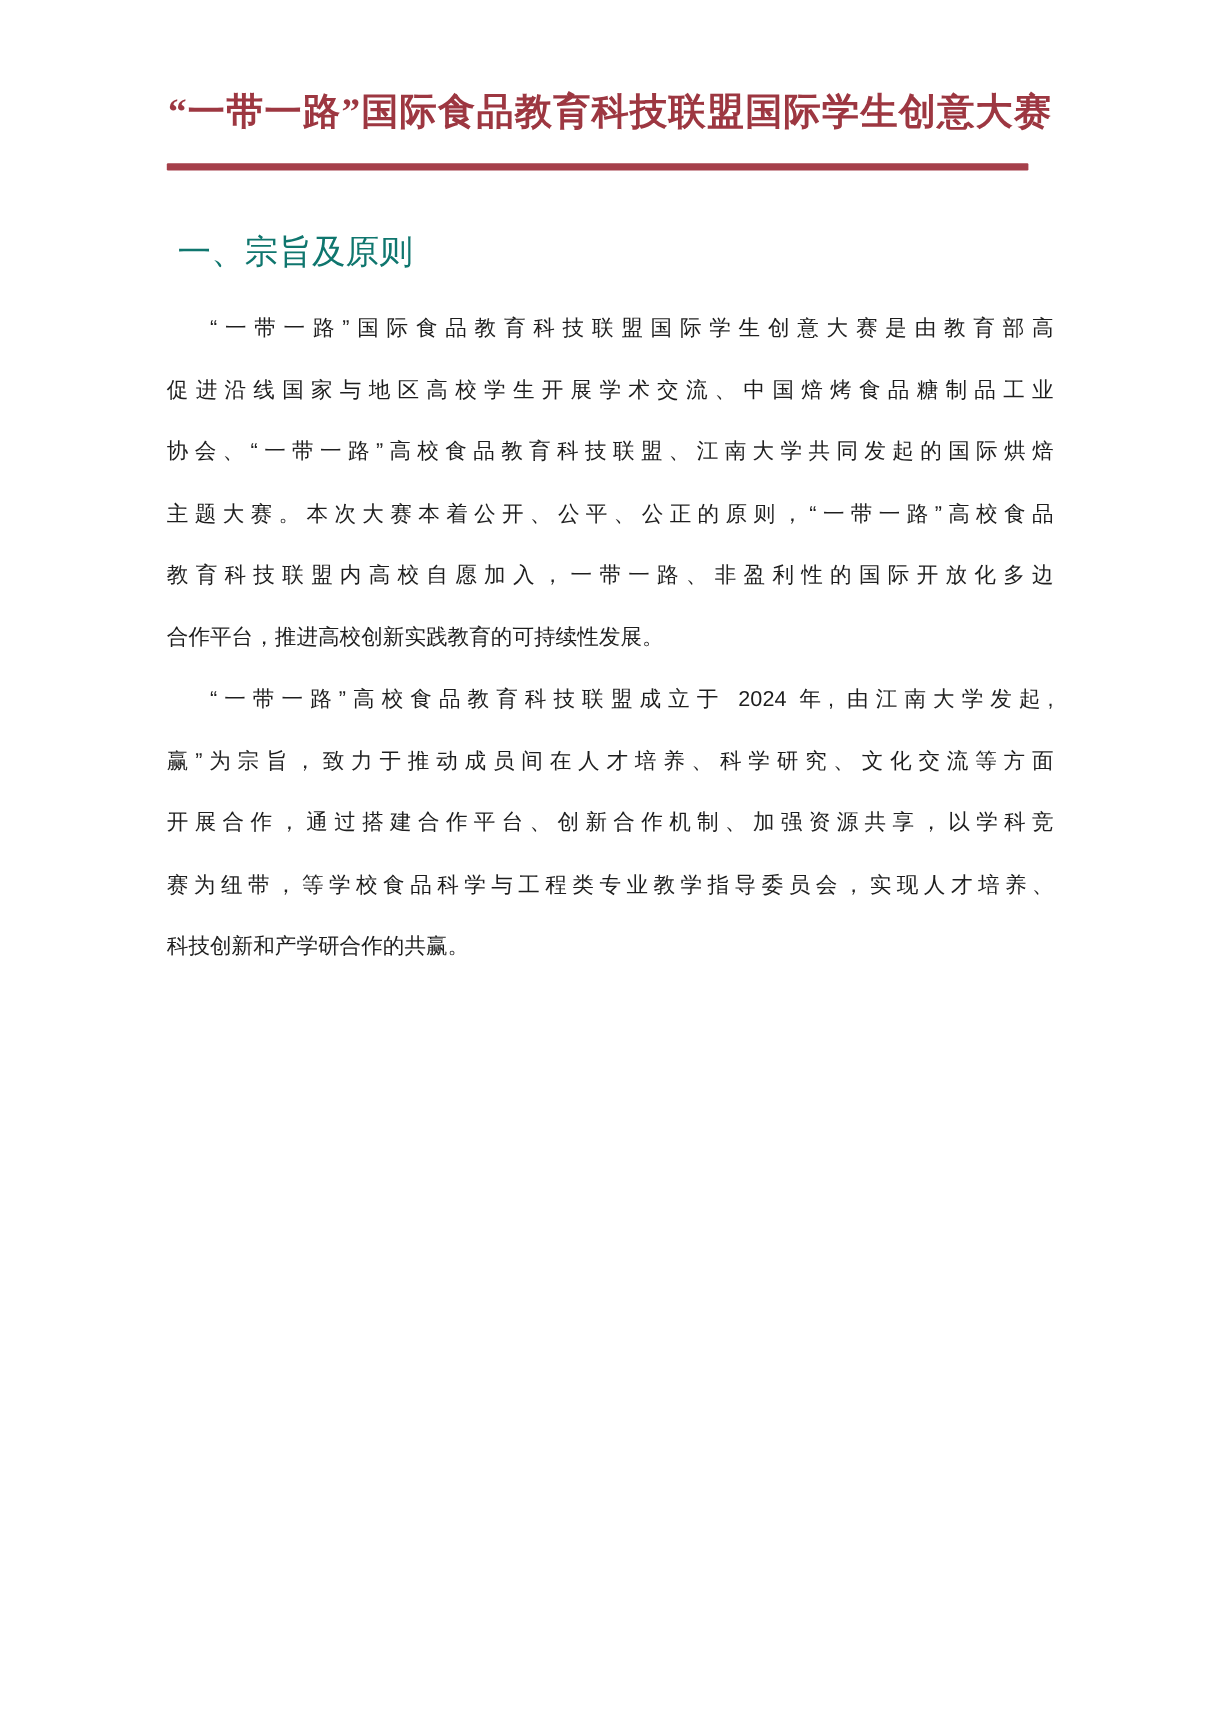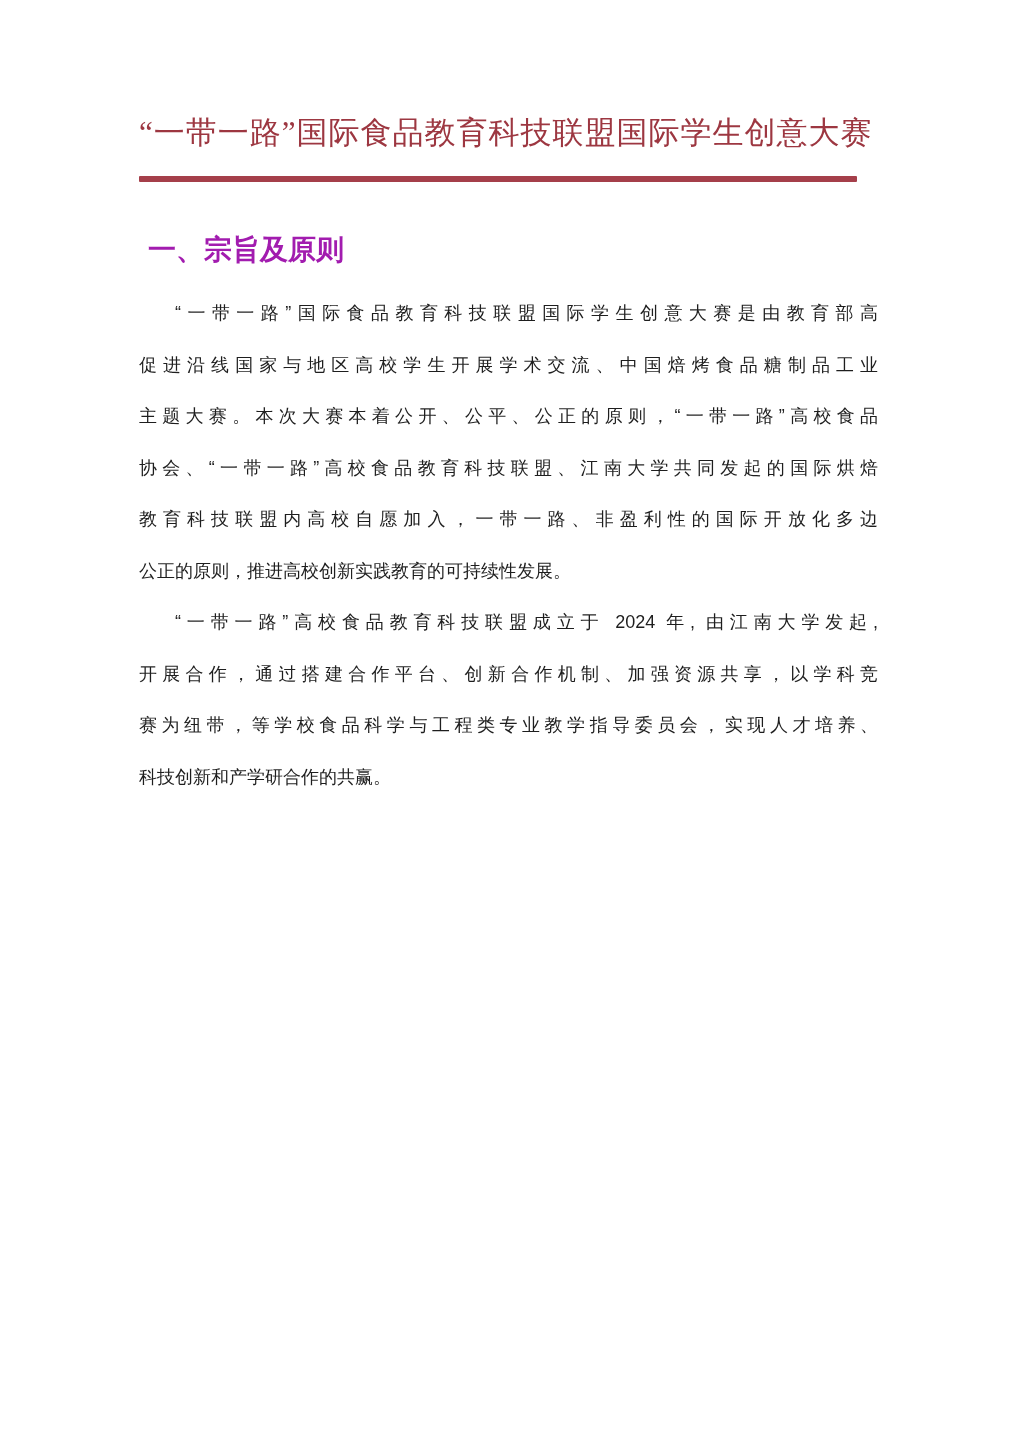--- a/index.html
+++ b/index.html
@@ -15,41 +15,41 @@
   }
   .page{
     box-sizing:border-box;
     width:1024px;height:1447px;
     padding:0 146px 0 139px;
     background:#ffffff;
     position:relative;
   }
   .title{
     font-family:"Liberation Serif",serif;
-    font-weight:normal;
+    font-weight:bold;
     font-size:31px;
     line-height:34px;
     letter-spacing:1px;
-    text-align:left;
+    text-align:center;
     color:var(--accent);
-    margin-top:116px;
+    margin-top:76px;
     white-space:nowrap;
   }
   .rule{
     height:6px;
     width:718px;
     background:var(--rule);
     margin-top:26px;
     border-radius:1px;
   }
   .heading{
-    font-weight:bold;
+    font-weight:normal;
     font-size:28px;
     line-height:32px;
-    color:#a21caf;
+    color:#0f766e;
     padding-left:9px;
     white-space:nowrap;
   }
   .h1{margin-top:52px;}
   .para{margin:0;}
   .p-first{margin-top:22px;}
   .bline{
     font-size:18px;
     line-height:51.5px;
     text-align:justify;
@@ -66,27 +66,28 @@
   <div class="title">“一带一路”国际食品教育科技联盟国际学生创意大赛</div>
 
   <div class="rule"></div>
 
   <div>
     <div class="heading h1">一、宗旨及原则</div>
 
     <div class="para p-first">
       <div class="bline fj indent">“一带一路”国际食品教育科技联盟国际学生创意大赛是由教育部高</div>
       <div class="bline fj">促进沿线国家与地区高校学生开展学术交流、中国焙烤食品糖制品工业</div>
+      <div class="bline fj">协会、“一带一路”高校食品教育科技联盟、江南大学共同发起的国际烘焙</div>
       <div class="bline fj">主题大赛。本次大赛本着公开、公平、公正的原则，“一带一路”高校食品</div>
-      <div class="bline fj">协会、“一带一路”高校食品教育科技联盟、江南大学共同发起的国际烘焙</div>
       <div class="bline fj">教育科技联盟内高校自愿加入，一带一路、非盈利性的国际开放化多边</div>
-      <div class="bline">公正的原则，推进高校创新实践教育的可持续性发展。</div>
+      <div class="bline">合作平台，推进高校创新实践教育的可持续性发展。</div>
     </div>
 
     <div class="para">
       <div class="bline fj indent">“一带一路”高校食品教育科技联盟成立于 2024 年, 由江南大学发起,</div>
+      <div class="bline fj">赢”为宗旨，致力于推动成员间在人才培养、科学研究、文化交流等方面</div>
       <div class="bline fj">开展合作，通过搭建合作平台、创新合作机制、加强资源共享，以学科竞</div>
       <div class="bline fj">赛为纽带，等学校食品科学与工程类专业教学指导委员会，实现人才培养、</div>
       <div class="bline">科技创新和产学研合作的共赢。</div>
     </div>
   </div>
 
 </div>
 
 </body></html>

